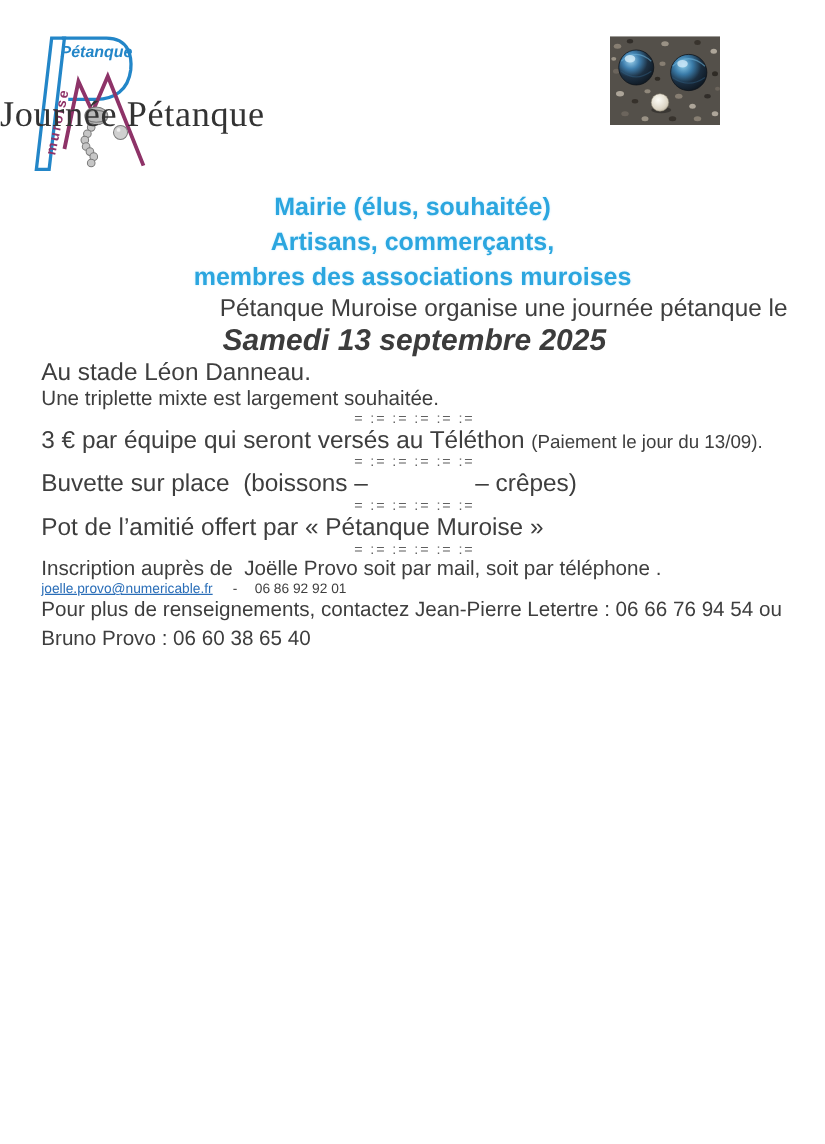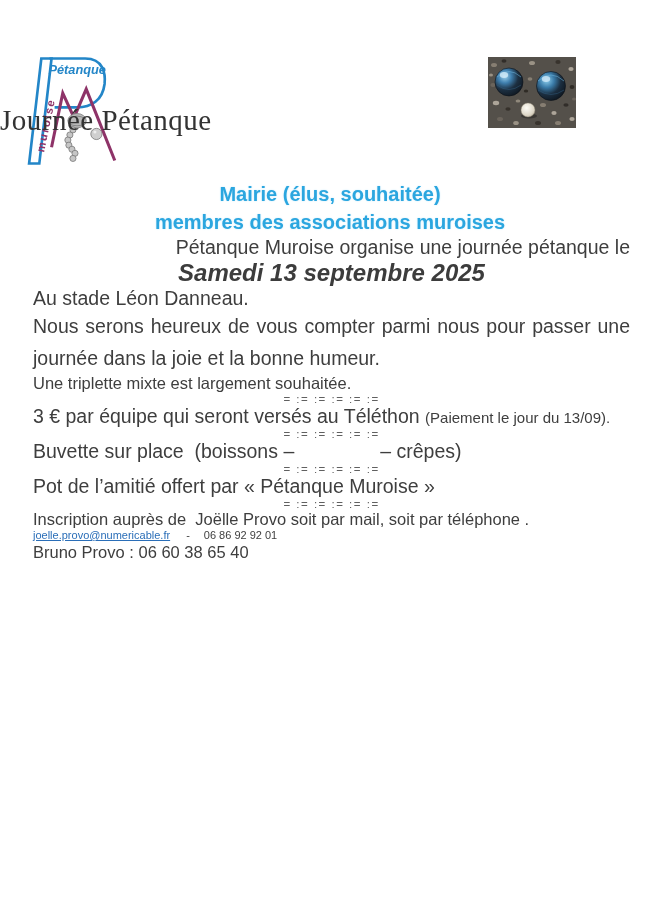--- a/index.html
+++ b/index.html
@@ -5,21 +5,21 @@
   html,body {margin:0; padding:0; background:#ffffff;}
   .page {
     position:relative;
     width:660px; height:915px;
     background:#ffffff;
     overflow:hidden;
     font-family:"Liberation Sans", sans-serif;
     color:#3e3e3e;
   }
   
-  .header {position:relative; height:142px;margin-top:28px;}
+  .header {position:relative; height:142px;}
   .logo {position:absolute; left:24px; top:24px; width:102px; height:118px;}
   .doc-title {
     position:absolute; top:76px; left:0; right:0;
     font-family:"Liberation Serif", serif;
     font-size:29px; color:#333333; letter-spacing:.5px;
   }
   .photo {position:absolute; left:488px; top:29px; width:88px; height:71px;}
   
   .subtitle {
     margin-top:10px; text-align:center;
@@ -147,32 +147,32 @@
       </g>
       <g>
         <ellipse cx="41" cy="59" rx="8" ry="2.6" fill="#000000" opacity="0.3"></ellipse>
         <circle cx="40" cy="53" r="7" fill="url(#jk)" stroke="#8f8877" stroke-width="0.4"></circle>
       </g>
     </svg>
   </div>
 
   <div class="subtitle">
     <div>Mairie (élus, souhaitée)</div>
+    <div>Artisans, commerçants,</div>
     <div>membres des associations muroises</div>
   </div>
 
   <div class="content">
 
     <p class="p-intro">Pétanque Muroise organise une journée pétanque le</p>
 
     <p class="h-date">Samedi 13 septembre 2025</p>
 
     <p class="p-loc">Au stade Léon Danneau.</p>
 
-    <p class="p-welcome">Nous serons heureux de vous compter parmi nous pour passer une journée dans la joie et la bonne humeur.</p>
 
     <p class="p-formatnote">Une triplette mixte est largement souhaitée.</p>
 
 
     <p class="divider">= := := := := :=</p>
 
     <p class="p-fee"><span>3 € par équipe qui seront versés au Téléthon</span>
       <span class="fee-note">(Paiement le jour du 13/09).</span></p>
 
     <p class="divider">= := := := := :=</p>
@@ -183,17 +183,18 @@
 
     <p class="p-pot">Pot de l’amitié offert par « Pétanque Muroise »</p>
 
     <p class="divider">= := := := := :=</p>
 
     <p class="p-inscription">Inscription auprès de  Joëlle Provo soit par mail, soit par téléphone .</p>
 
     <p class="p-email"><a class="email-link">joelle.provo@numericable.fr</a><span class="email-sep">-</span><span>06 86 92 92 01</span></p>
 
     <p class="p-info">
+      <span class="info-line">Pour plus de renseignements, contactez Jean-Pierre Letertre : 06 66 76 94 54 ou</span>
       <span class="info-line">Bruno Provo : 06 60 38 65 40</span>
     </p>
 
   </div>
 </div>
 
 </body></html>

